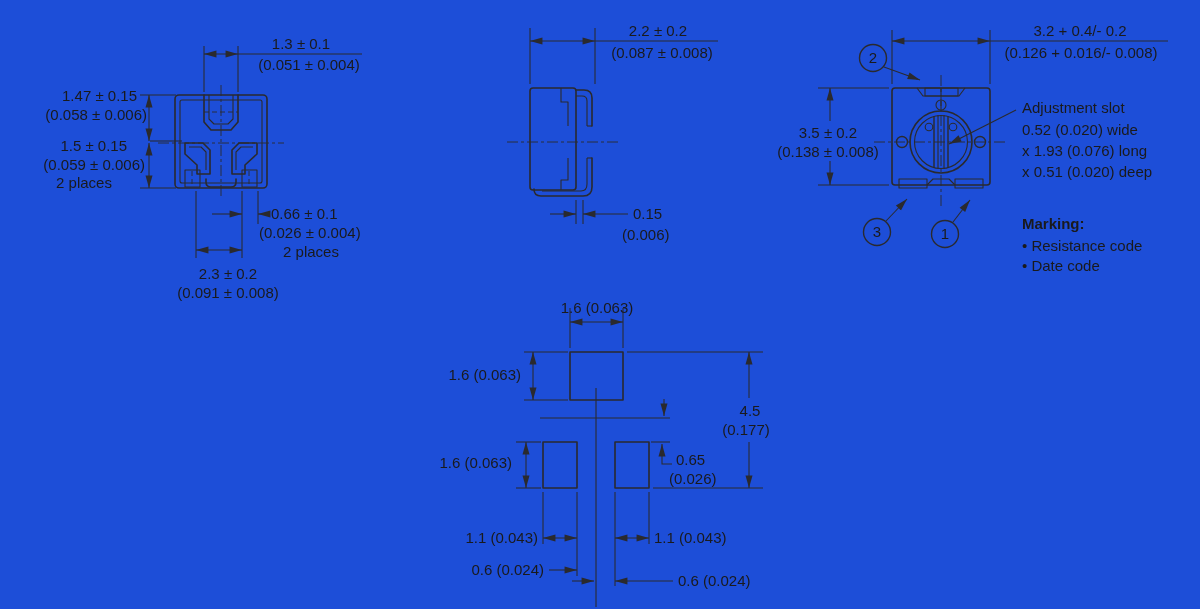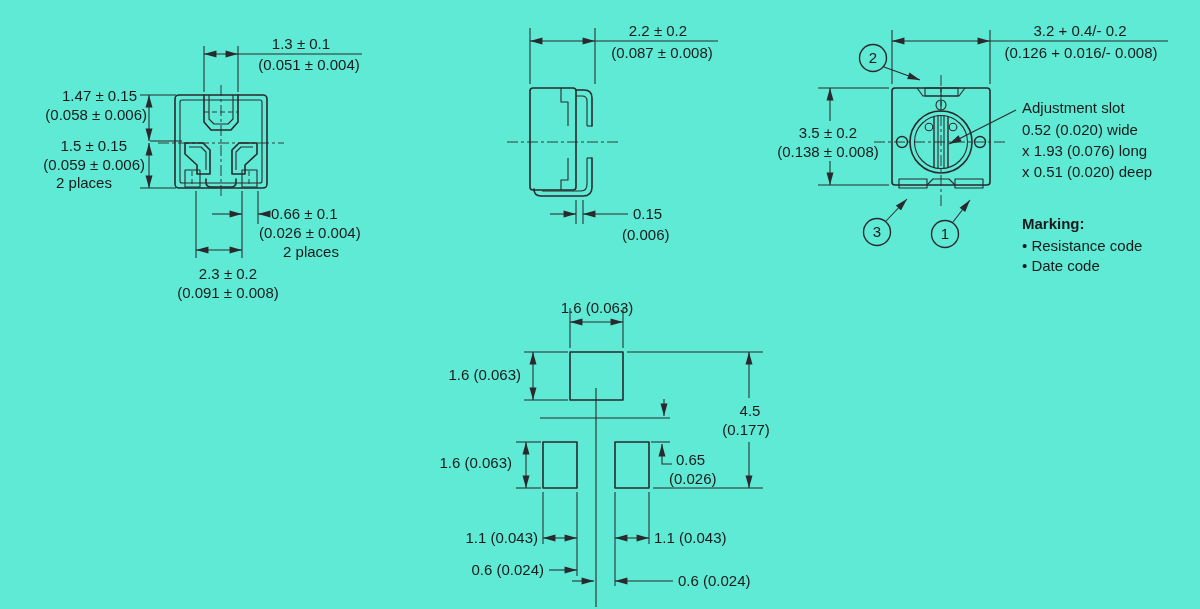--- a/index.html
+++ b/index.html
@@ -1,16 +1,16 @@
 <!DOCTYPE html>
 <html><head>
 <meta charset="utf-8">
 <style>
   html,body{margin:0;padding:0;background:#ffffff;}
-  .page{position:relative;width:1200px;height:609px;background:#5eead4;overflow:hidden;}
+  .page{position:relative;width:1200px;height:609px;background:#1d4ed8;overflow:hidden;}
   svg{display:block;}
   text{font-family:"Liberation Sans", sans-serif;font-size:15px;fill:#1a1a1c;}
   .b{font-weight:bold;}
   .mid{text-anchor:middle;}
   .end{text-anchor:end;}
   .s16{stroke:#2a2a2e;stroke-width:1.6;fill:none;stroke-linejoin:round;stroke-linecap:round;}
   .s14{stroke:#2a2a2e;stroke-width:1.4;fill:none;}
   .s11{stroke:#2a2a2e;stroke-width:1.1;fill:none;stroke-linejoin:round;}
   .dim{stroke:#2a2a2e;stroke-width:1.05;fill:none;}
   .cl{stroke:#2a2a2e;stroke-width:0.9;fill:none;stroke-dasharray:11 3 3 3;}

